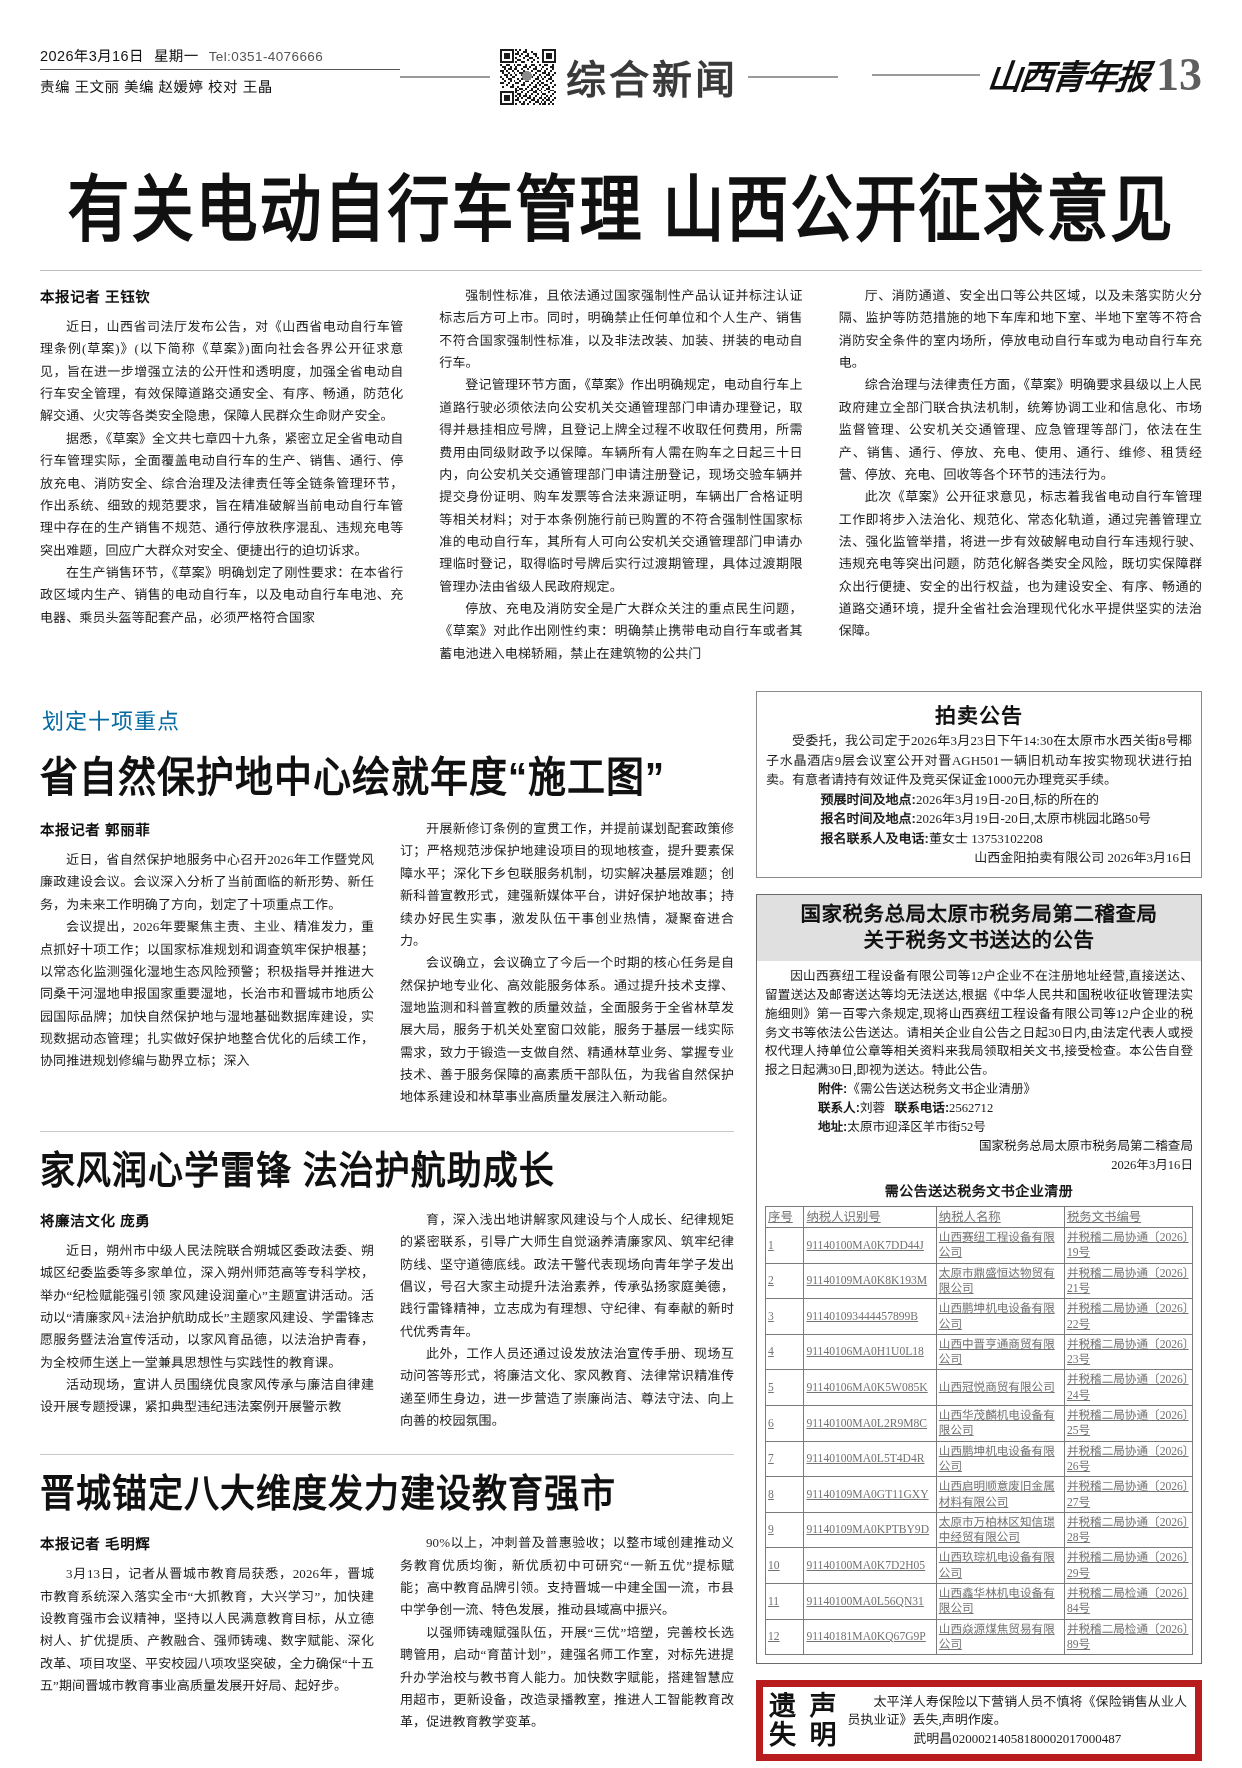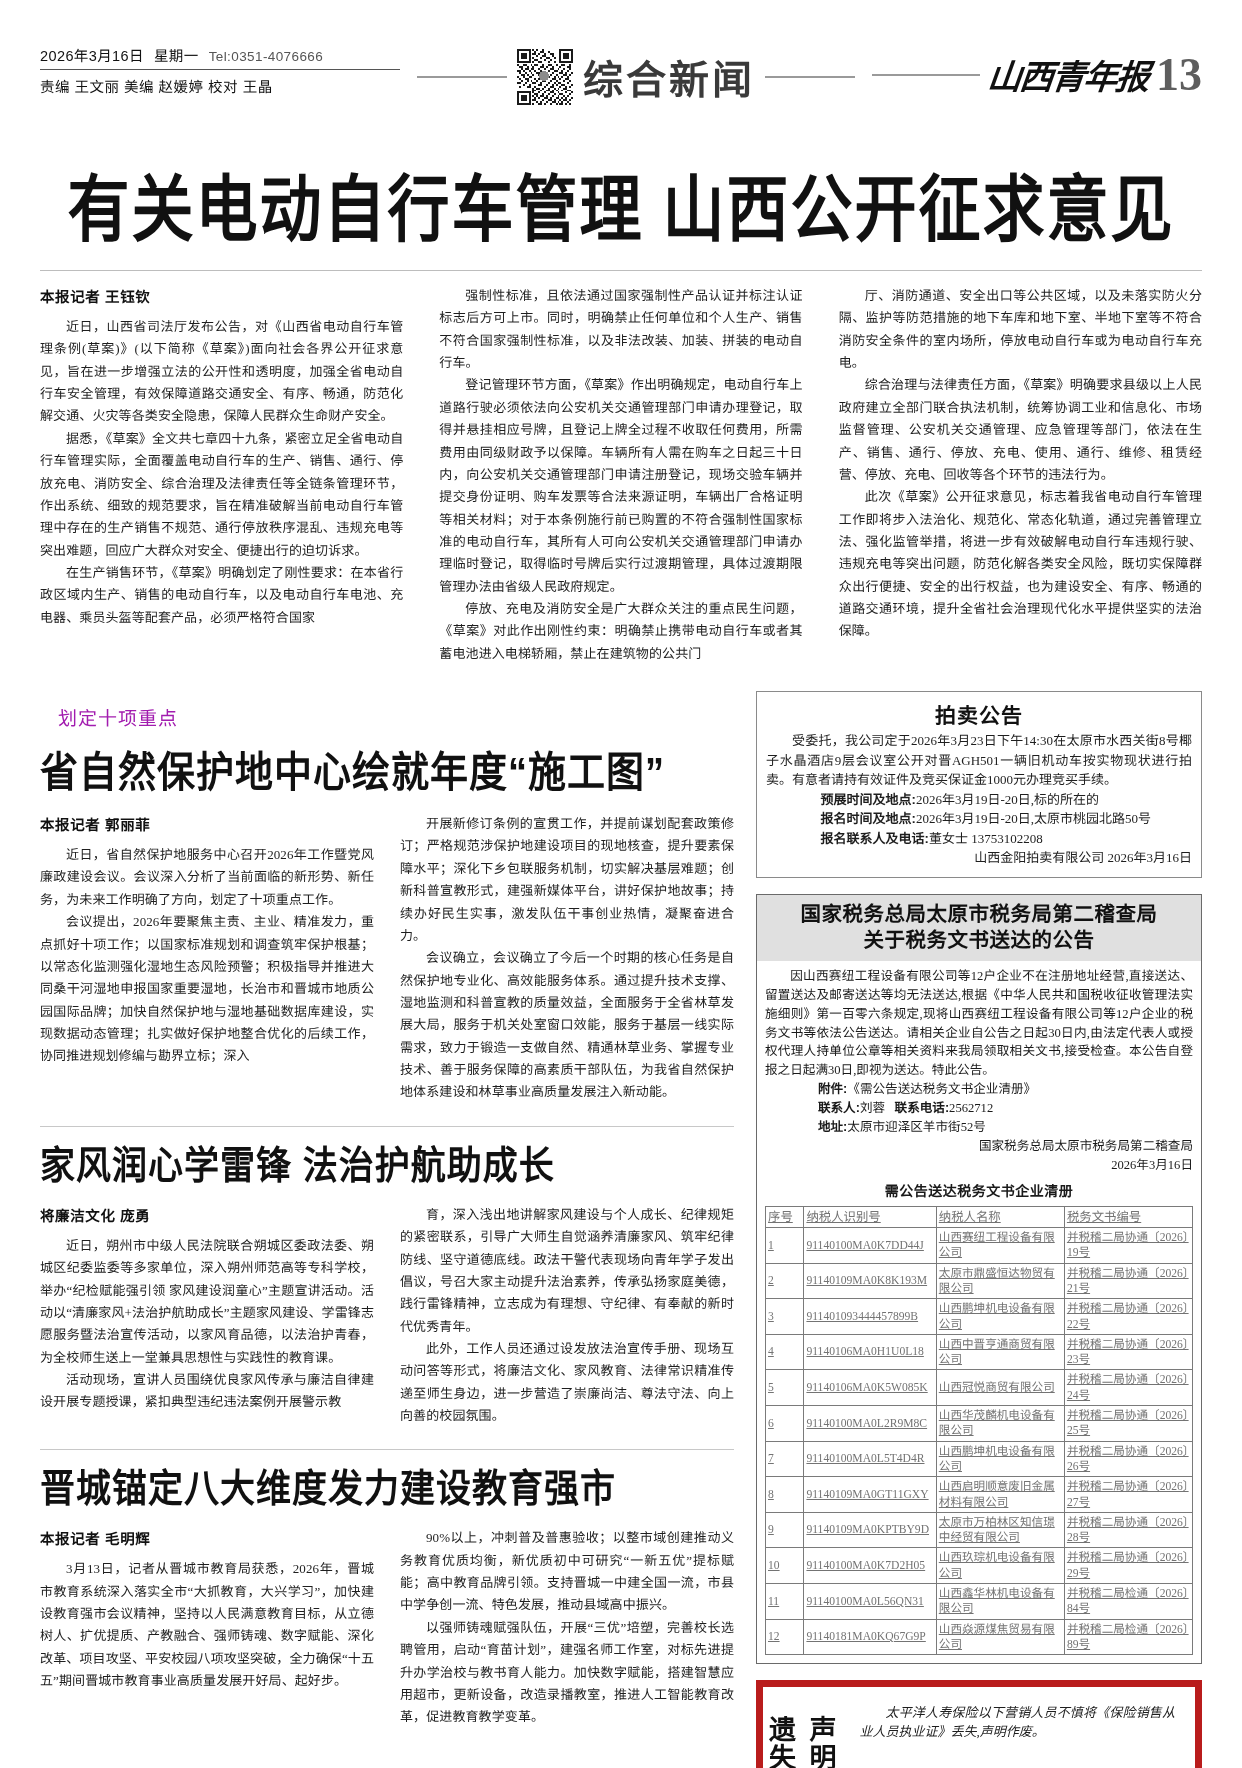--- a/index.html
+++ b/index.html
@@ -49,21 +49,20 @@
     font-size: 14.5px;
     margin-top: 5px;
     letter-spacing: .5px;
     color: #111;
     white-space: nowrap;
   }
   .mh-center {
     flex: 1;
     display: flex;
     align-items: center;
-    justify-content: center;
     gap: 10px;
     padding-top: 12px;
   }
   .rule { height: 2px; background: #9a9a9a; flex: 1; min-width: 30px; max-width: 90px; }
   .qr {
     width: 56px; height: 56px;
     flex: none;
     position: relative;
     background: #fff;
   }
@@ -149,24 +148,24 @@
   .lower {
     display: grid;
     grid-template-columns: 694px 1fr;
     column-gap: 22px;
     margin-top: 26px;
   }
   .left-zone { position: relative; }
   .right-zone { position: relative; }
 
   .art-kicker {
-    font-size: 19px;
-    color: #a21caf;
+    font-size: 22px;
+    color: #0369a1;
     letter-spacing: 1px;
-    margin: 12px 0 8px 18px;
+    margin: 12px 0 8px 2px;
     font-family: "Liberation Serif", serif;
   }
   .art-title {
     font-family: "Liberation Sans", sans-serif;
     font-weight: 700;
     font-size: 38px;
     letter-spacing: 1px;
     color: #111;
     margin: 0 0 20px 0;
     transform: scaleY(1.12);
@@ -280,21 +279,21 @@
   .lost-text {
     font-size: 13px;
     line-height: 1.45;
     text-align: justify;
     color: #1e1e1e;
     display: flex;
     flex-direction: column;
     justify-content: center;
     flex: 1;
   }
-  .lost-text p { margin: 12px; font-style: italic; }
+  .lost-text p { margin: 0; }
   .lost-text p.ind { text-indent: 2em; }
   .lost-text p.ctr { text-align: center; }
 </style>
 </head>
 <body>
 
 <div class="page">
 
   <div class="masthead">
 

